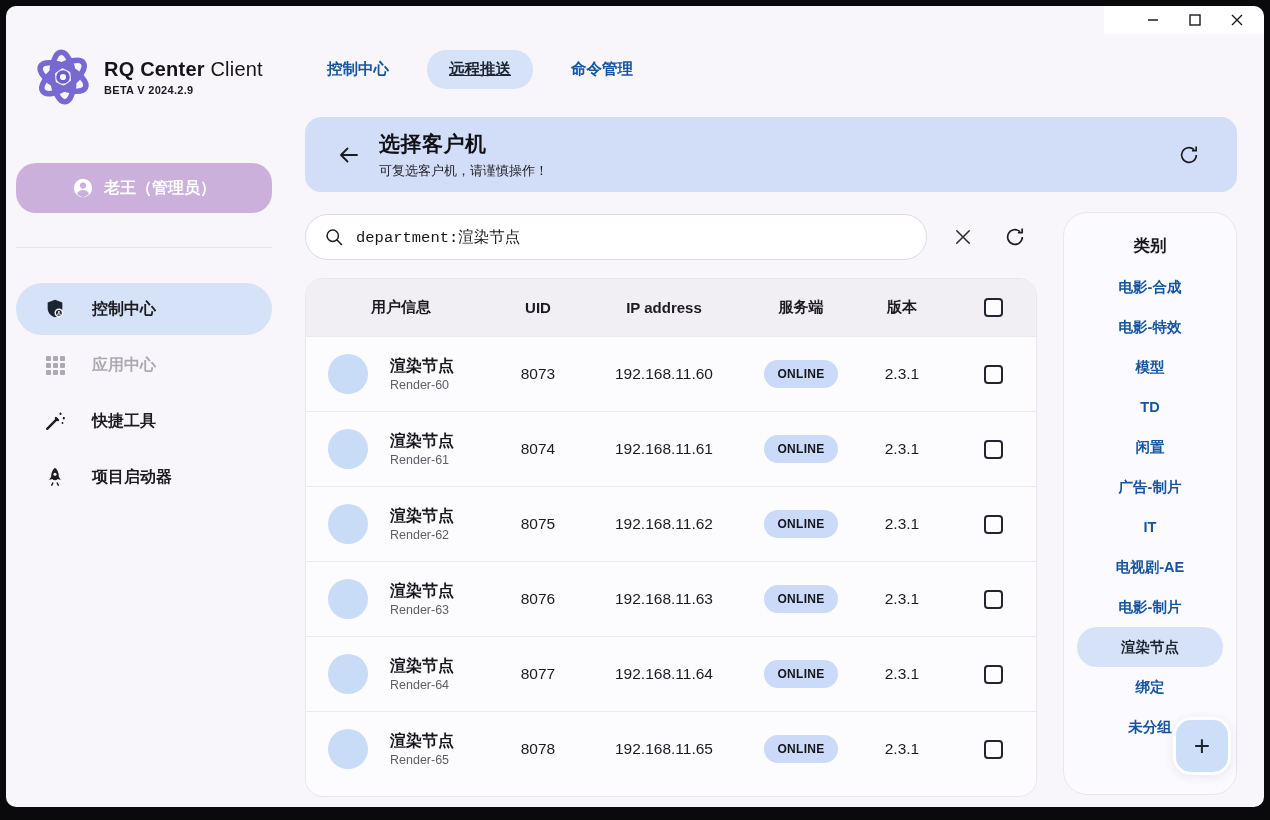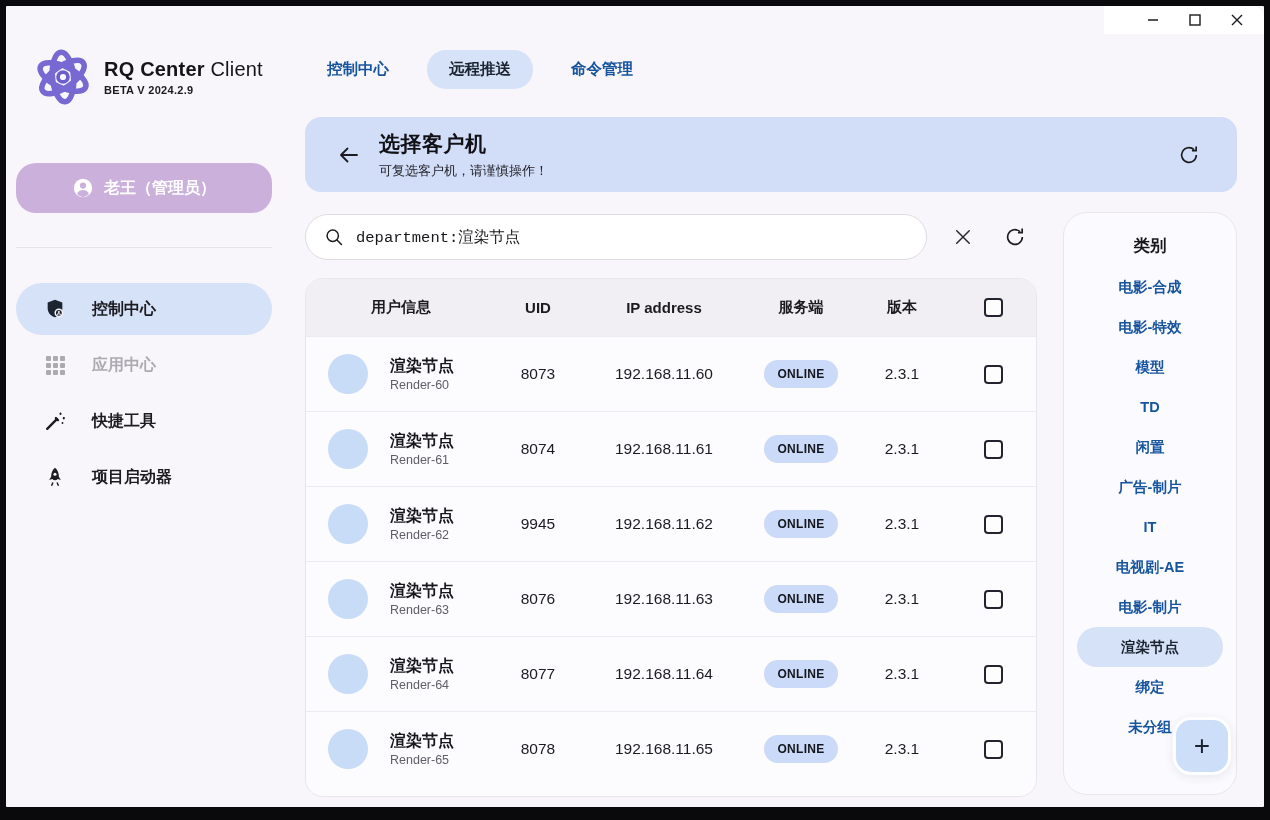--- a/index.html
+++ b/index.html
@@ -15,21 +15,21 @@
     --avatarblue:#C8DBF7;
     --fabblue:#CDDEF8;
     --purple:#CBB0DC;
     --logopurple:#6D5ECE;
     --border:#E8E6EC;
     --divider:#ECEAEF;
   }
   *{box-sizing:border-box;margin:0;padding:0;font-family:"Liberation Sans","DejaVu Sans",sans-serif;}
   html,body{width:1270px;height:820px;overflow:hidden;background:#0A0A0C;}
   .stage{position:relative;width:1270px;height:820px;background:#0A0A0C;}
-  .window{position:absolute;left:6px;top:6px;width:1258px;height:801px;background:var(--bg);border-radius:1px;overflow:hidden;}
+  .window{position:absolute;left:6px;top:6px;width:1258px;height:801px;background:var(--bg);border-radius:10px;overflow:hidden;}
 
   
   .win-controls{position:absolute;right:0;top:0;width:160px;height:28px;background:#FFFFFF;border-radius:0 12px 0 0;display:flex;align-items:center;justify-content:flex-end;gap:8px;padding-right:10px;z-index:40;}
   .win-btn{width:34px;height:24px;display:flex;align-items:center;justify-content:center;cursor:pointer;background:none;border:none;}
   .win-btn svg{display:block;}
 
   
   .sidebar{position:absolute;left:0;top:0;width:290px;height:100%;}
   .logo-row{position:absolute;left:26px;top:40px;display:flex;align-items:center;gap:10px;}
   .logo-row svg{display:block;}
@@ -42,21 +42,21 @@
   .nav-item{height:52px;margin-bottom:4px;border-radius:26px;display:flex;align-items:center;gap:26px;padding-left:28px;font-size:16px;font-weight:700;color:var(--ink);cursor:pointer;}
   .nav-item.selected{background:var(--pillblue);}
   .nav-item.disabled{color:var(--disabled);cursor:default;}
   .nav-item .nicon{width:22px;display:flex;justify-content:center;}
   .grid-icon{display:grid;grid-template-columns:repeat(3,5px);grid-template-rows:repeat(3,5px);gap:2px;}
   .grid-icon i{background:var(--disabled);border-radius:1px;}
 
   
   .tabs{position:absolute;left:299px;top:44px;display:flex;align-items:center;gap:16px;height:38px;}
   .tab{padding:9px 22px;font-size:15.5px;font-weight:700;color:var(--accent);border-radius:19px;cursor:pointer;white-space:nowrap;}
-  .tab.selected{background:var(--pillblue);color:var(--navy);}
+  .tab.selected{background:var(--pillblue);color:var(--navy);text-decoration:underline;}
 
   
   .banner{position:absolute;left:299px;top:111px;width:932px;height:75px;background:var(--bannerblue);border-radius:16px;display:flex;align-items:center;padding:0 30px 0 24px;}
   .back-btn{width:40px;height:40px;display:flex;align-items:center;justify-content:center;cursor:pointer;background:none;border:none;}
   .banner-text{margin-left:10px;flex:1;}
   .banner-title{font-size:21px;font-weight:800;color:#121118;letter-spacing:.5px;}
   .banner-sub{font-size:13px;color:#232229;margin-top:4px;}
   .icon-btn{width:36px;height:36px;display:flex;align-items:center;justify-content:center;cursor:pointer;background:none;border:none;}
 
   
@@ -296,21 +296,21 @@
       </div>
 
       <div class="trow">
         <div class="cell c-userinfo">
             <span class="avatar"></span>
           <span>
               <span class="uname" style="display:block">渲染节点</span>
               <span class="usub" style="display:block">Render-62</span>
             </span>
           </div>
-        <div class="cell c-uid">9945</div>
+        <div class="cell c-uid">8075</div>
         <div class="cell c-ip">192.168.11.62</div>
         <div class="cell c-server">
             <span class="badge">ONLINE</span>
           </div>
         <div class="cell c-version">2.3.1</div>
         <div class="cell c-check">
             <span class="checkbox"></span>
           </div>
       </div>
 

